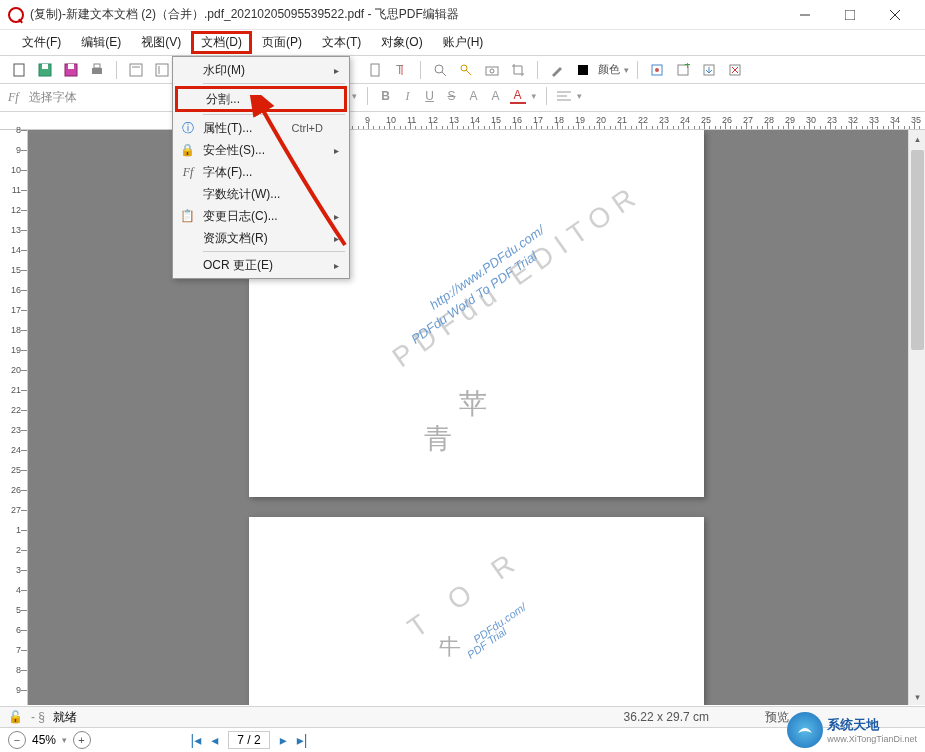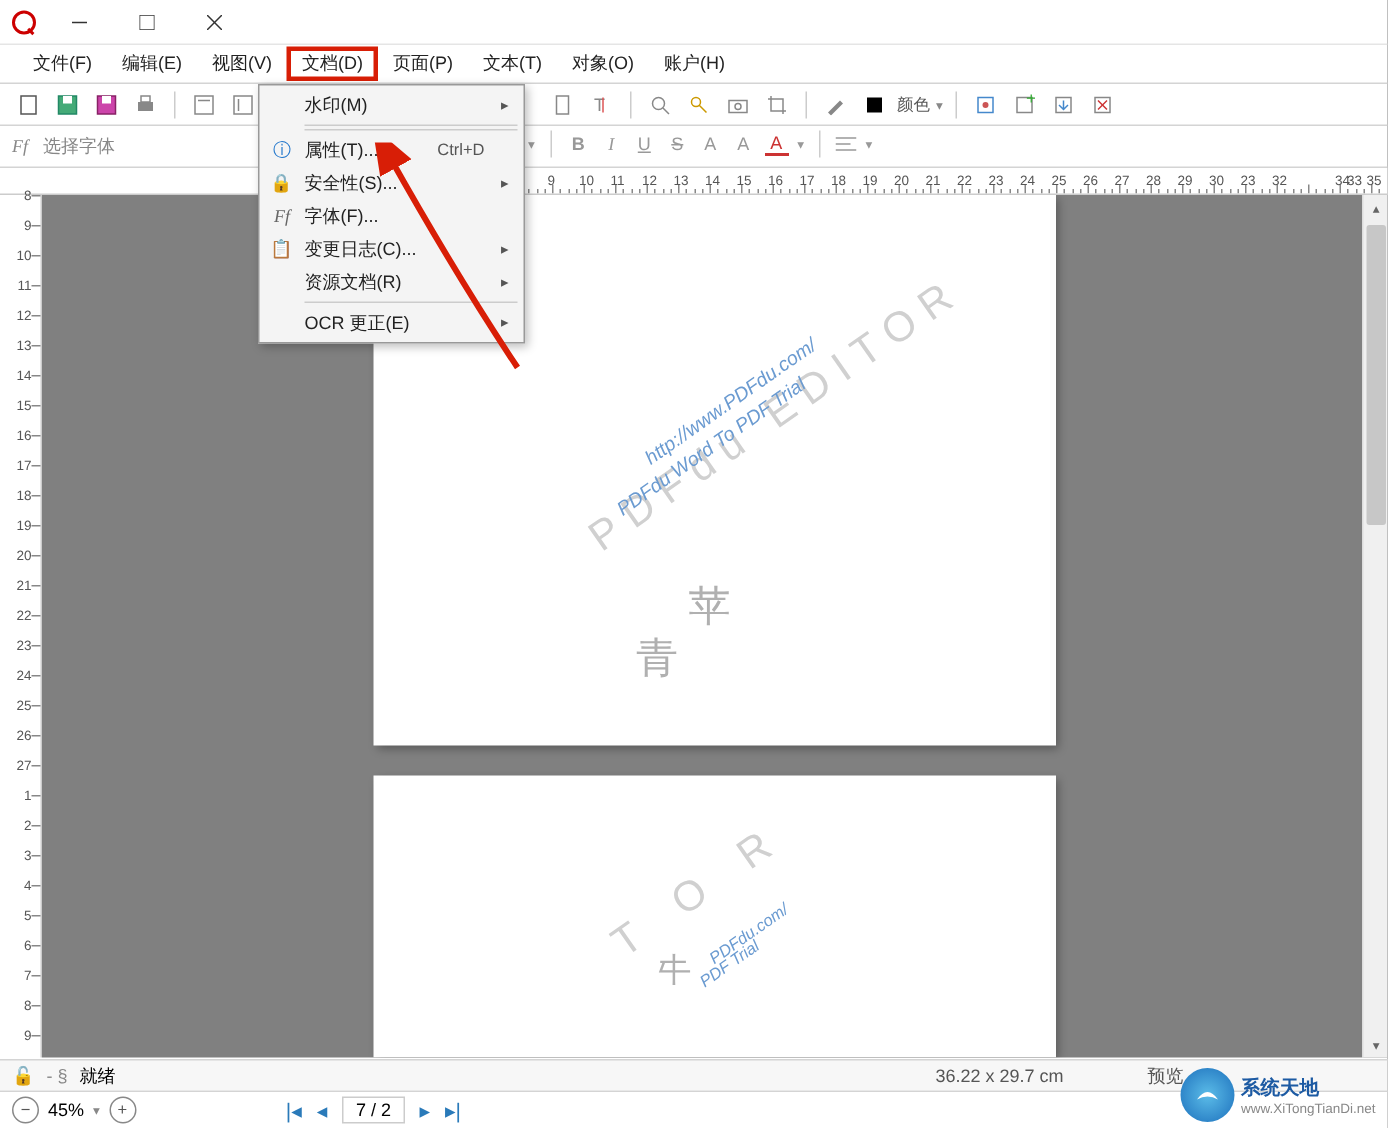--- a/index.html
+++ b/index.html
@@ -72,20 +72,21 @@
 .wm-textblock .t1 { font-size: 13px; font-weight: bold; color: #1c5aa3; }
 .wm-textblock .t2 { font-size: 9px; color: #888; }
 
 svg { display: block; }
 </style>
 </head>
 <body>
 
 <div class="titlebar">
   <div class="icon-q"></div>
+  <div class="title">(复制)-新建文本文档 (2)（合并）.pdf_20210205095539522.pdf - 飞思PDF编辑器</div>
   <div class="winbtns">
     <div class="winbtn">
         <svg width="10" height="10">
           <line x1="0" y1="5" x2="10" y2="5" stroke="#333"></line>
         </svg>
       </div>
     <div class="winbtn">
         <svg width="10" height="10">
           <rect x="0" y="0" width="10" height="10" fill="none" stroke="#333"></rect>
         </svg>
@@ -399,21 +400,21 @@
     <div class="ruler-num" style="left: 827px;">23</div>
     <div class="ruler-tick" style="left: 835.25px; height: 3px;"></div>
     <div class="ruler-tick" style="left: 840.5px; height: 3px;"></div>
     <div class="ruler-tick" style="left: 845.75px; height: 3px;"></div>
     <div class="ruler-tick" style="left: 851px; height: 6px;"></div>
     <div class="ruler-num" style="left: 848px;">32</div>
     <div class="ruler-tick" style="left: 856.25px; height: 3px;"></div>
     <div class="ruler-tick" style="left: 861.5px; height: 3px;"></div>
     <div class="ruler-tick" style="left: 866.75px; height: 3px;"></div>
     <div class="ruler-tick" style="left: 872px; height: 6px;"></div>
-    <div class="ruler-num" style="left: 898px;">33</div>
+    <div class="ruler-num" style="left: 869px;">33</div>
     <div class="ruler-tick" style="left: 877.25px; height: 3px;"></div>
     <div class="ruler-tick" style="left: 882.5px; height: 3px;"></div>
     <div class="ruler-tick" style="left: 887.75px; height: 3px;"></div>
     <div class="ruler-tick" style="left: 893px; height: 6px;"></div>
     <div class="ruler-num" style="left: 890px;">34</div>
     <div class="ruler-tick" style="left: 898.25px; height: 3px;"></div>
     <div class="ruler-tick" style="left: 903.5px; height: 3px;"></div>
     <div class="ruler-tick" style="left: 908.75px; height: 3px;"></div>
     <div class="ruler-tick" style="left: 914px; height: 6px;"></div>
     <div class="ruler-num" style="left: 911px;">35</div>
@@ -498,34 +499,40 @@
     </div>
   </div>
 </div>
 
 <div class="dropdown">
   <div class="dd-item">
       <span>水印(M)</span>
       <span class="arrow-r">▸</span>
     </div>
   <div class="dd-sep"></div>
+  <div class="dd-item hl">
+      <span>分割...</span>
+    </div>
   <div class="dd-sep"></div>
   <div class="dd-item">
       <span class="dd-icon" style="color:#27c">ⓘ</span>
       <span>属性(T)...</span>
       <span class="kbd">Ctrl+D</span>
     </div>
   <div class="dd-item">
       <span class="dd-icon" style="color:#c90">🔒</span>
       <span>安全性(S)...</span>
       <span class="arrow-r">▸</span>
     </div>
   <div class="dd-item">
       <span class="dd-icon" style="font-style:italic;font-family:serif;color:#666">Ff</span>
       <span>字体(F)...</span>
+    </div>
+  <div class="dd-item">
+      <span>字数统计(W)...</span>
     </div>
   <div class="dd-item">
       <span class="dd-icon" style="color:#c55">📋</span>
       <span>变更日志(C)...</span>
       <span class="arrow-r">▸</span>
     </div>
   <div class="dd-item">
       <span>资源文档(R)</span>
       <span class="arrow-r">▸</span>
     </div>

